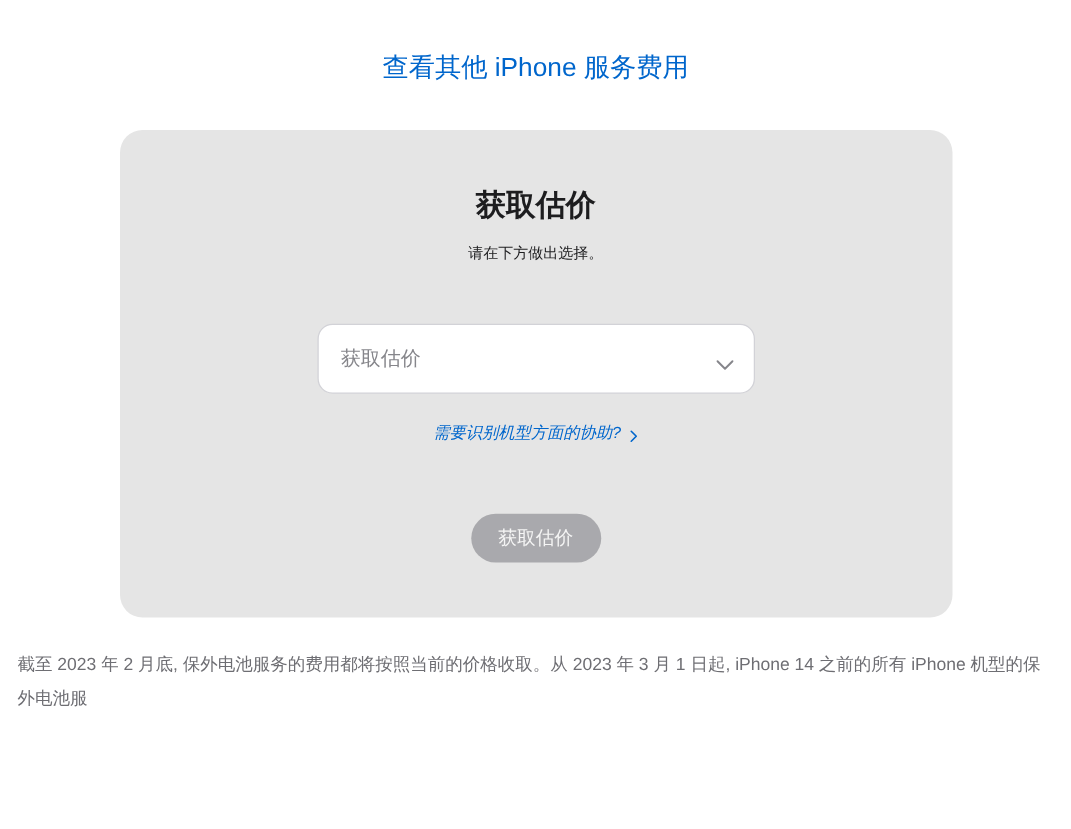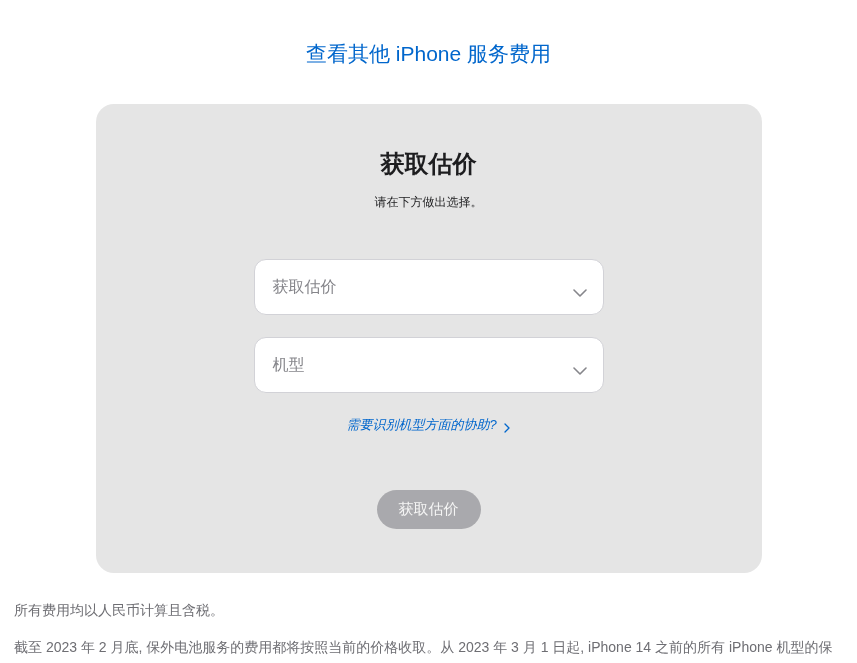--- a/index.html
+++ b/index.html
@@ -133,45 +133,34 @@
       <div class="select-box">
         <span>获取估价</span>
         <span class="chevron">
           <svg viewBox="0 0 14 8" fill="none">
               <path d="M1 1l6 6 6-6" stroke="#86868b" stroke-width="1.6" stroke-linecap="round" stroke-linejoin="round"></path>
             </svg>
         </span>
       </div>
     </div>
 
-    <div class="select-wrapper">
-      <div class="select-box">
-        <span>机型</span>
-        <span class="chevron">
-          <svg viewBox="0 0 14 8" fill="none">
-              <path d="M1 1l6 6 6-6" stroke="#86868b" stroke-width="1.6" stroke-linecap="round" stroke-linejoin="round"></path>
-            </svg>
-        </span>
-      </div>
-    </div>
 
     <div class="help-link">
       <a href="#">
         <span>需要识别机型方面的协助?</span>
         <span class="chevron-right">
           <svg viewBox="0 0 6 10" fill="none">
               <path d="M1 1l4 4-4 4" stroke="#06c" stroke-width="1.3" stroke-linecap="round" stroke-linejoin="round"></path>
             </svg>
         </span>
       </a>
     </div>
 
     <button class="submit-btn">获取估价</button>
   </div>
 
   <div class="footer-text">
-    <p>所有费用均以人民币计算且含税。</p>
     <p>
       <span>截至 2023 年 2 月底, 保外电池服务的费用都将按照当前的价格收取。从 2023 年 3 月 1 日起, iPhone 14 之前的所有 iPhone 机型的保外电池服</span><br>
       
     </p>
   </div>
 </div>
 
 </body></html>

